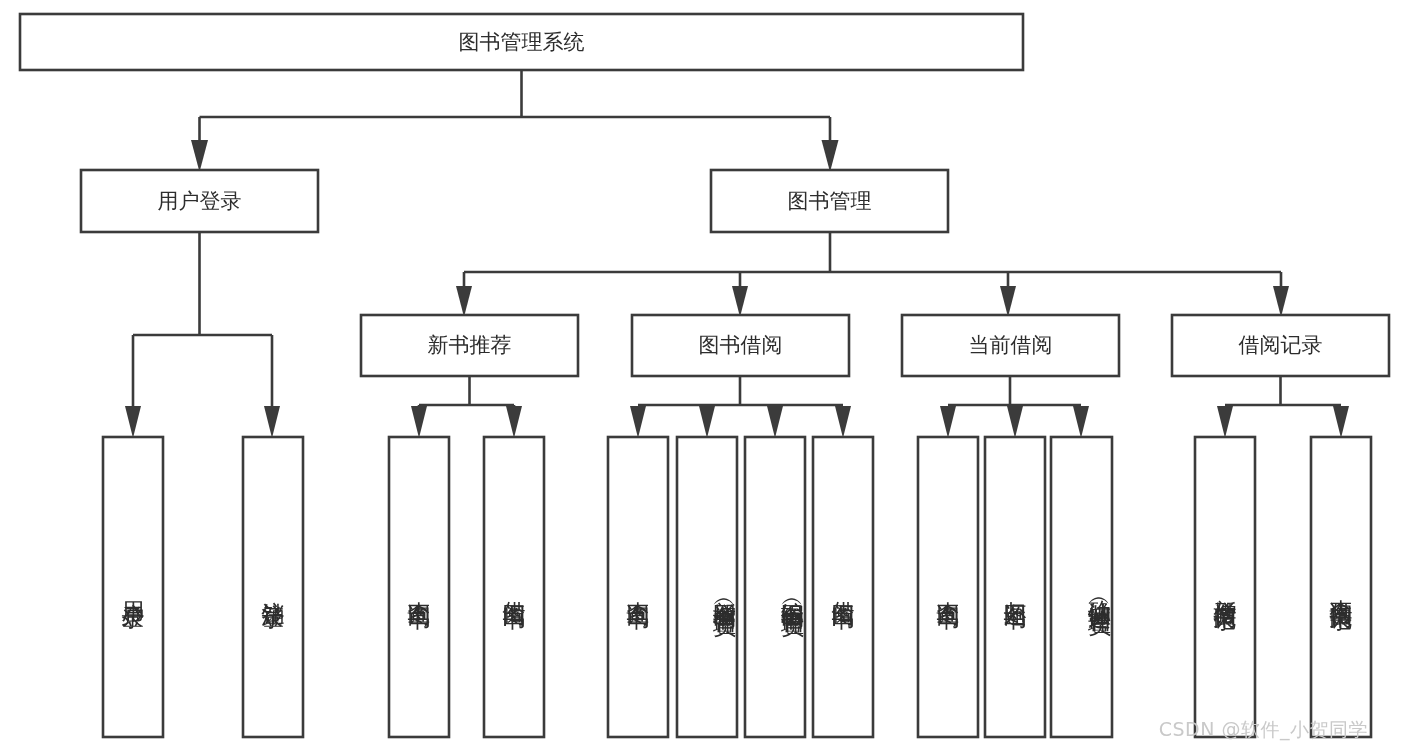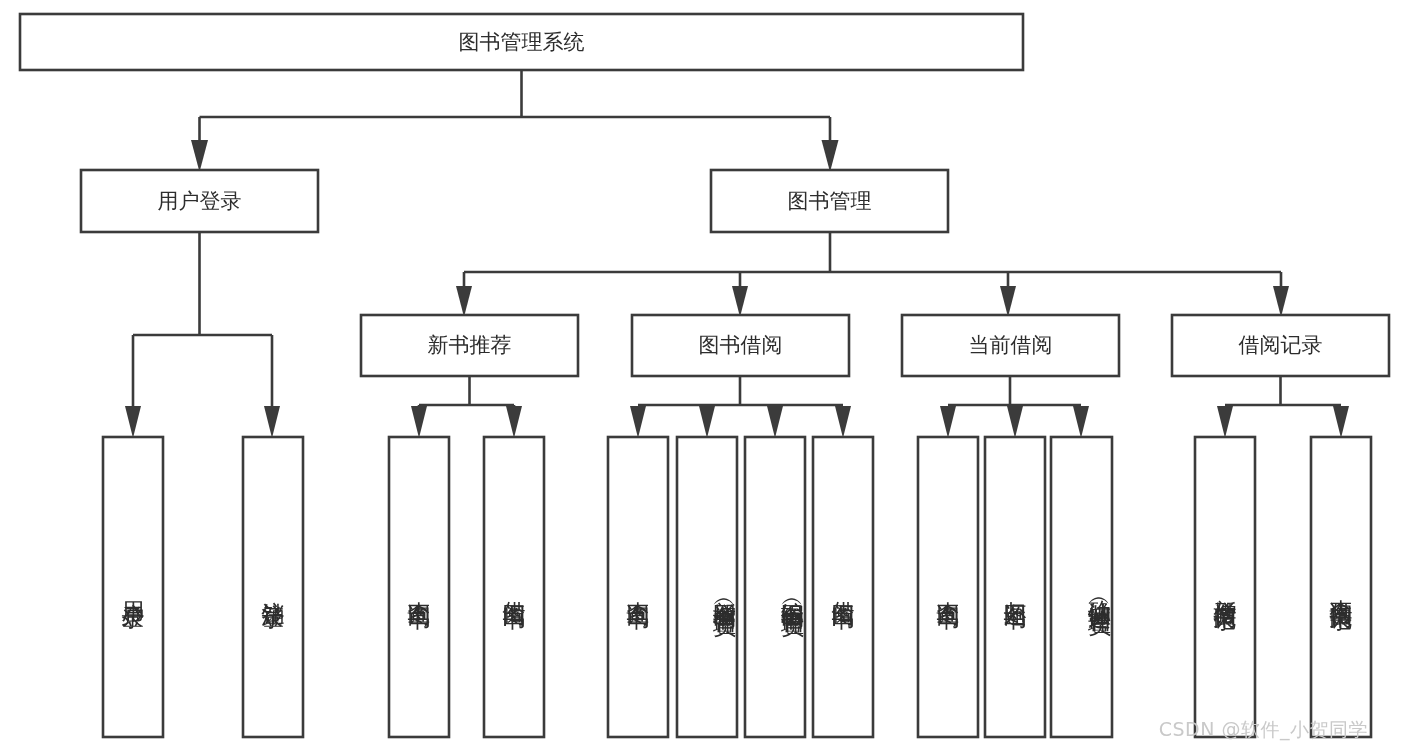--- a/index.html
+++ b/index.html
@@ -11,20 +11,21 @@
     width: 1405px;
     height: 747px;
     overflow: hidden;
     font-family: "DejaVu Sans", "Liberation Sans", sans-serif;
   }
   #diagram-root {
     position: relative;
     width: 1372px;
     height: 747px;
     background: #ffffff;
+    padding-left: 8px;
   }
   svg.diagram-canvas {
     position: absolute;
     left: 0;
     top: 0;
     width: 1405px;
     height: 747px;
     display: block;
   }
   .node-box {
@@ -61,21 +62,21 @@
     color: #2d2d2d;
     display: flex;
     align-items: center;
     justify-content: center;
     text-align: center;
     pointer-events: none;
     user-select: none;
   }
   .watermark {
     position: absolute;
-    right: 4px;
+    right: 12px;
     bottom: 4px;
     font-family: "DejaVu Sans", "Liberation Sans", sans-serif;
     font-size: 19px;
     color: #c9c9c9;
     letter-spacing: 0.5px;
     white-space: nowrap;
   }
 </style>
 </head>
 <body>

